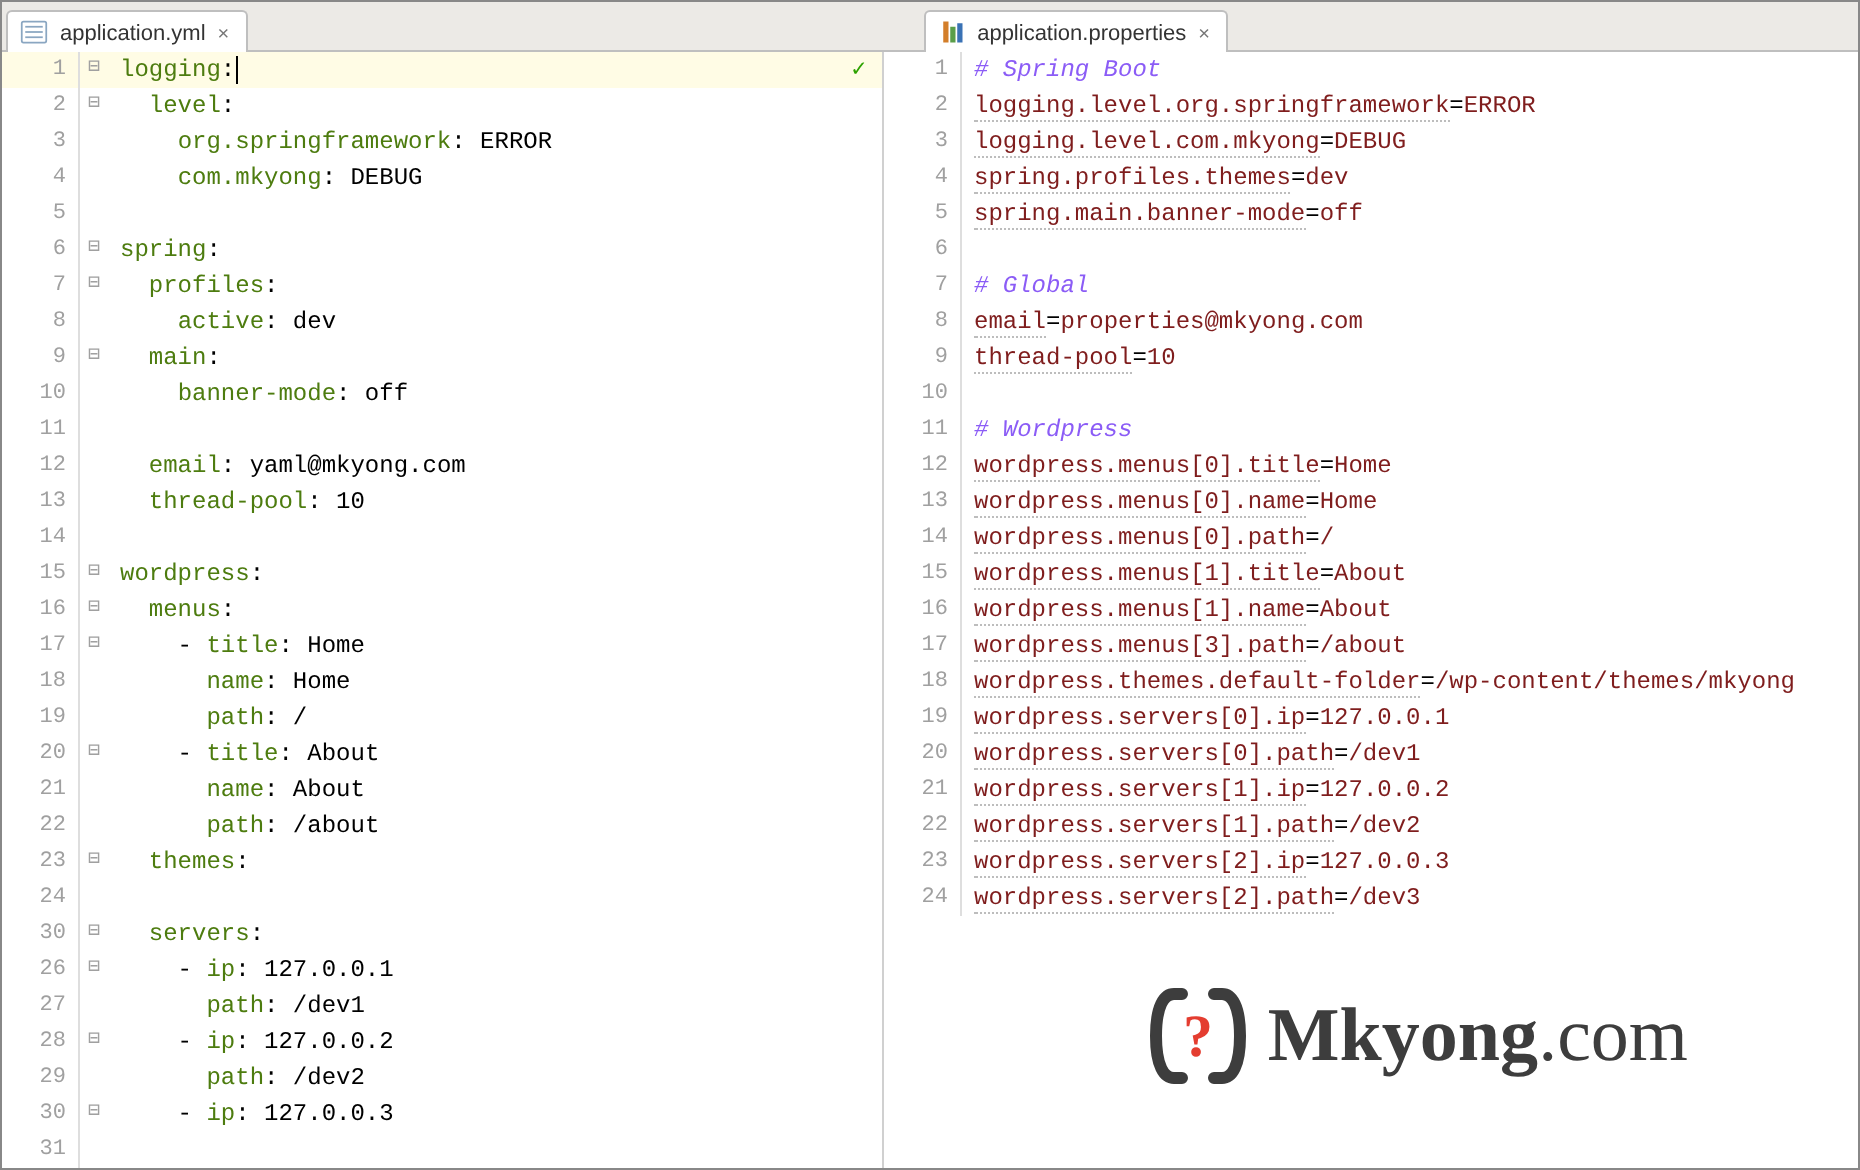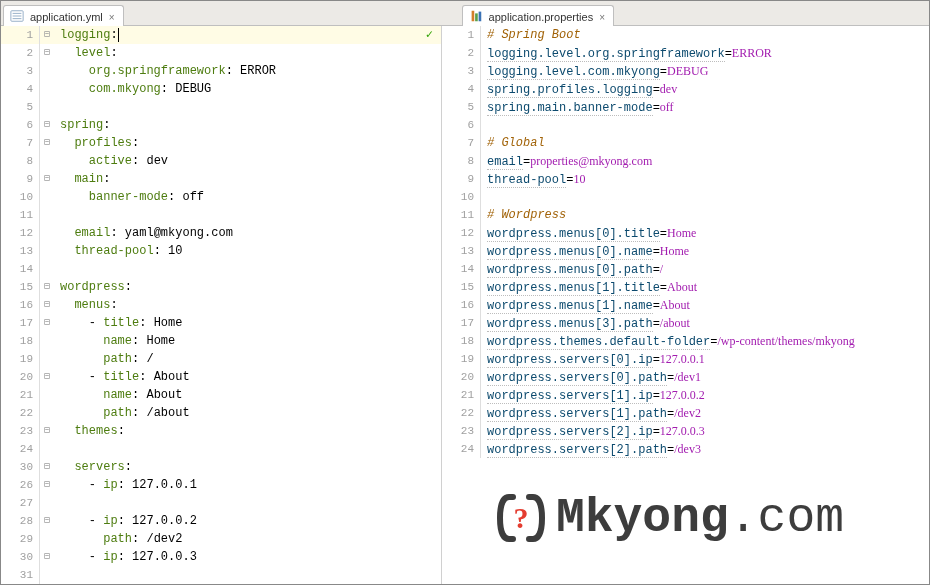--- a/index.html
+++ b/index.html
@@ -78,24 +78,24 @@
     font-size: 10px;
     user-select: none;
   }
   .txt {
     padding-left: 6px;
     white-space: pre;
     flex: 1;
     position: relative;
   }
   .tok-key { color: #4d7c0f; }
-  .tok-keydot { color: #0c4a6e; border-bottom: 1px dotted #bdbdbd; }
+  .tok-keydot { color: #7f1d1d; border-bottom: 1px dotted #bdbdbd; }
   .tok-val { color: #000; }
-  .tok-valg { color: #a21caf; font-weight: 500; font-family: Liberation Serif, serif; }
-  .tok-com { color: #a16207; font-style: italic; }
+  .tok-valg { color: #7f1d1d; font-weight: 500; }
+  .tok-com { color: #8b5cf6; font-style: italic; }
   .checkmark {
     color: #2ea200;
     font-weight: bold;
     position: absolute;
     right: 8px;
   }
   .caret {
     display: inline-block;
     border-left: 1px solid #000;
     height: 14px;
@@ -104,22 +104,22 @@
   .watermark {
     position: absolute;
     right: 85px;
     bottom: 40px;
     display: flex;
     align-items: center;
     gap: 8px;
     pointer-events: none;
   }
   .watermark .brand {
-    font-family: Liberation Mono, monospace;
-    font-size: 48px;
+    font-family: Liberation Serif, serif;
+    font-size: 38px;
     color: #3d3d3d;
     font-weight: 400;
   }
   .watermark .brand b { font-weight:600; }
 </style>
 </head>
 <body>
 
 <div class="tabs">
   <div class="tab">
@@ -276,20 +276,21 @@
           <span class="txt"><span class="tok-val">  </span><span class="tok-key">servers</span><span class="tok-val">:</span></span>
         </div>
         <div class="line">
           <span class="ln">26</span>
           <span class="fold">⊟</span>
           <span class="txt"><span class="tok-val">    - </span><span class="tok-key">ip</span><span class="tok-val">: 127.0.0.1</span></span>
         </div>
         <div class="line">
           <span class="ln">27</span>
           <span class="fold"> </span>
+          <span class="txt"><span class="tok-val">      </span><span class="tok-key">path</span><span class="tok-val">: /dev1</span></span>
         </div>
         <div class="line">
           <span class="ln">28</span>
           <span class="fold">⊟</span>
           <span class="txt"><span class="tok-val">    - </span><span class="tok-key">ip</span><span class="tok-val">: 127.0.0.2</span></span>
         </div>
         <div class="line">
           <span class="ln">29</span>
           <span class="fold"> </span>
           <span class="txt"><span class="tok-val">      </span><span class="tok-key">path</span><span class="tok-val">: /dev2</span></span>
@@ -314,21 +315,21 @@
         <div class="line">
           <span class="ln">2</span>
           <span class="txt"><span class="tok-keydot">logging.level.org.springframework</span><span class="tok-val">=</span><span class="tok-valg">ERROR</span></span>
         </div>
         <div class="line">
           <span class="ln">3</span>
           <span class="txt"><span class="tok-keydot">logging.level.com.mkyong</span><span class="tok-val">=</span><span class="tok-valg">DEBUG</span></span>
         </div>
         <div class="line">
           <span class="ln">4</span>
-          <span class="txt"><span class="tok-keydot">spring.profiles.logging</span><span class="tok-val">=</span><span class="tok-valg">dev</span></span>
+          <span class="txt"><span class="tok-keydot">spring.profiles.themes</span><span class="tok-val">=</span><span class="tok-valg">dev</span></span>
         </div>
         <div class="line">
           <span class="ln">5</span>
           <span class="txt"><span class="tok-keydot">spring.main.banner-mode</span><span class="tok-val">=</span><span class="tok-valg">off</span></span>
         </div>
         <div class="line">
           <span class="ln">6</span>
           <span class="txt"></span>
         </div>
         <div class="line">

